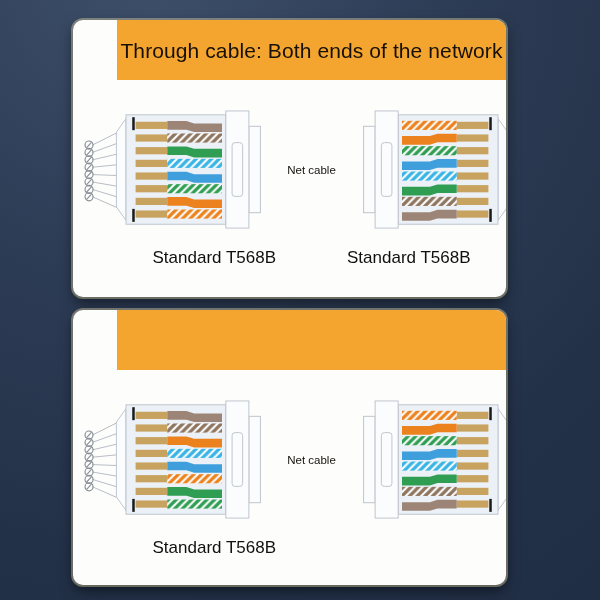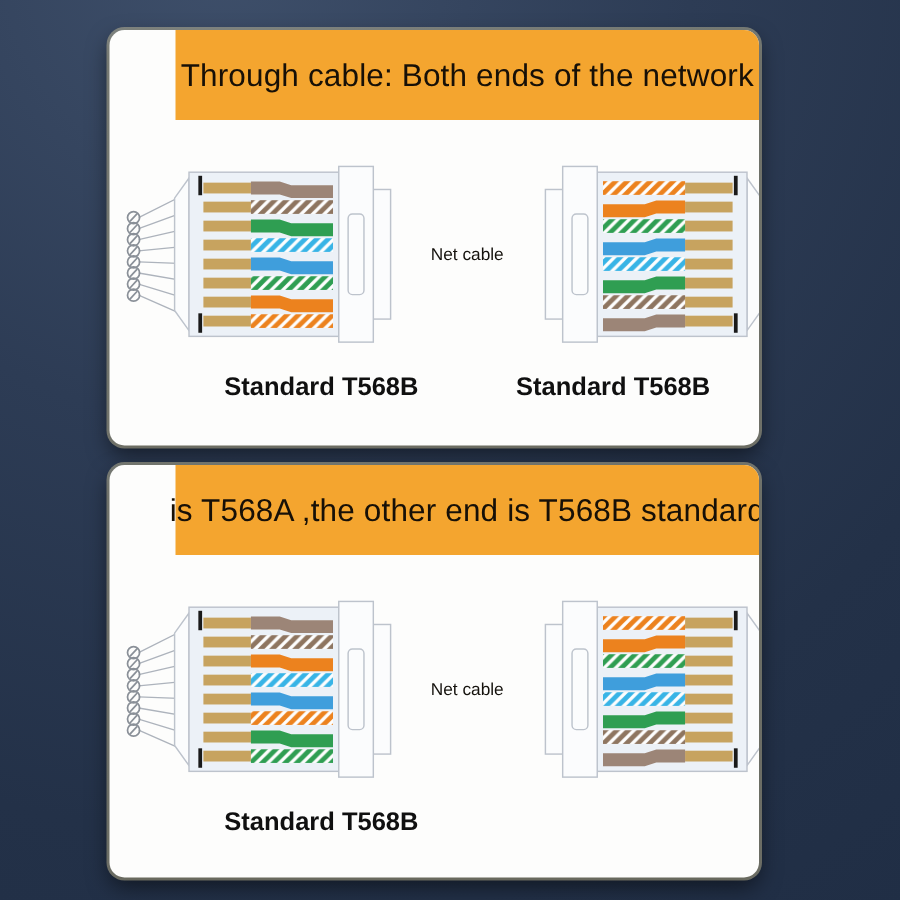--- a/index.html
+++ b/index.html
@@ -19,21 +19,21 @@
   .banner{
     height:60px;display:flex;flex-direction:column;justify-content:center;align-items:center;
     background:#F4A52F;color:#171007;font-size:21px;line-height:27px;letter-spacing:.1px;
   }
   .banner div{white-space:nowrap;}
   .card-body{padding-top:20px;}
   .diagram-row{display:flex;align-items:center;justify-content:center;height:140px;}
   .connector{width:192px;height:140px;flex:0 0 auto;}
   .connector svg{display:block;width:192px;height:140px;}
   .net-label{width:84px;text-align:center;font-size:11.5px;color:#15120d;flex:0 0 auto;}
-  .captions{display:flex;margin-top:8px;font-weight:bold;}
+  .captions{display:flex;margin-top:8px;}
   .caption{width:50%;text-align:center;font-size:17px;color:#101010;}
 </style>
 </head>
 <body>
 
 <div class="stage">
 
   <section class="card c1" style="background: rgb(253, 253, 252);">
     <header class="banner" style="background: rgb(244, 165, 47);">
       <div>Through cable: Both ends of the network</div>
@@ -182,21 +182,20 @@
       </div>
       <div class="captions">
         <div class="caption">Standard T568B</div>
         <div class="caption">Standard T568B</div>
       </div>
     </div>
   </section>
 
   <section class="card c2" style="background: rgb(253, 253, 252);">
     <header class="banner" style="background: rgb(244, 165, 47);">
-      <div>is T568A ,the other end is T568B standard</div>
     </header>
     <div class="card-body">
       <div class="diagram-row">
         <div class="connector">
             <svg viewBox="0 0 200 145" xmlns="http://www.w3.org/2000/svg">
               <defs>
                 <pattern id="c2-brown-stripe" width="8" height="8" patternUnits="userSpaceOnUse">
                   <rect width="8" height="8" fill="#fefefe"></rect>
                   <path d="M-2,10 L10,-2 M-6,6 L6,-6 M2,14 L14,2" stroke="#8E7560" stroke-width="3.4"></path>
                 </pattern>

